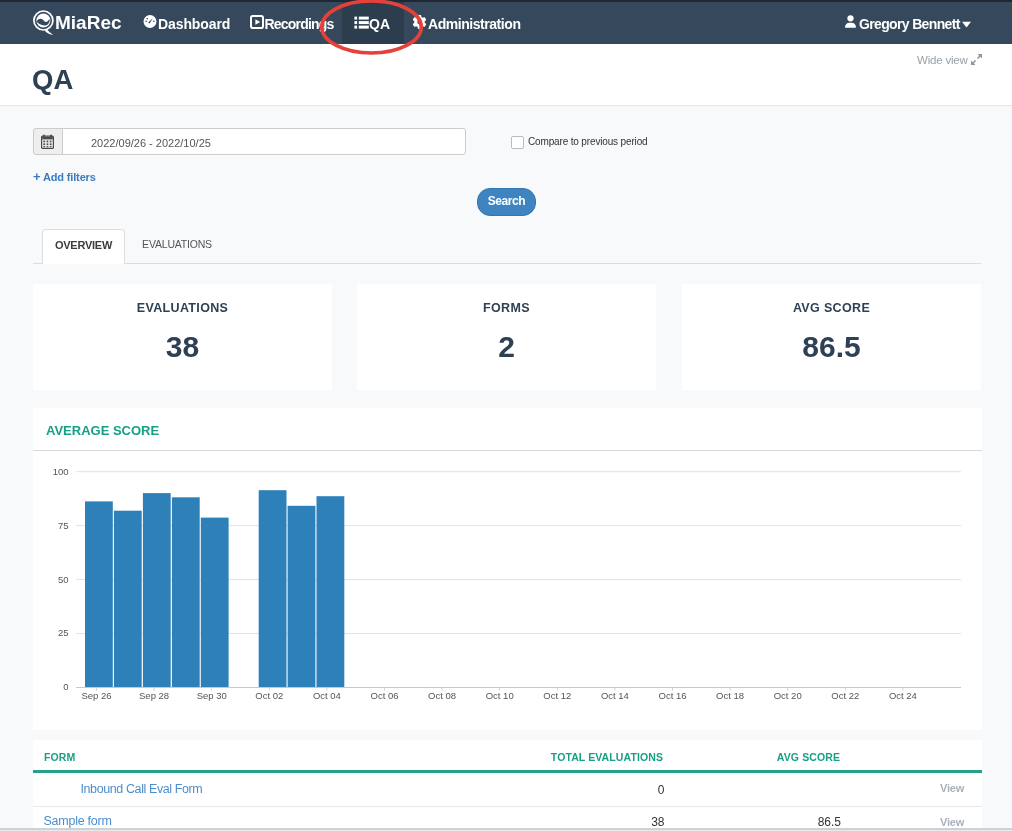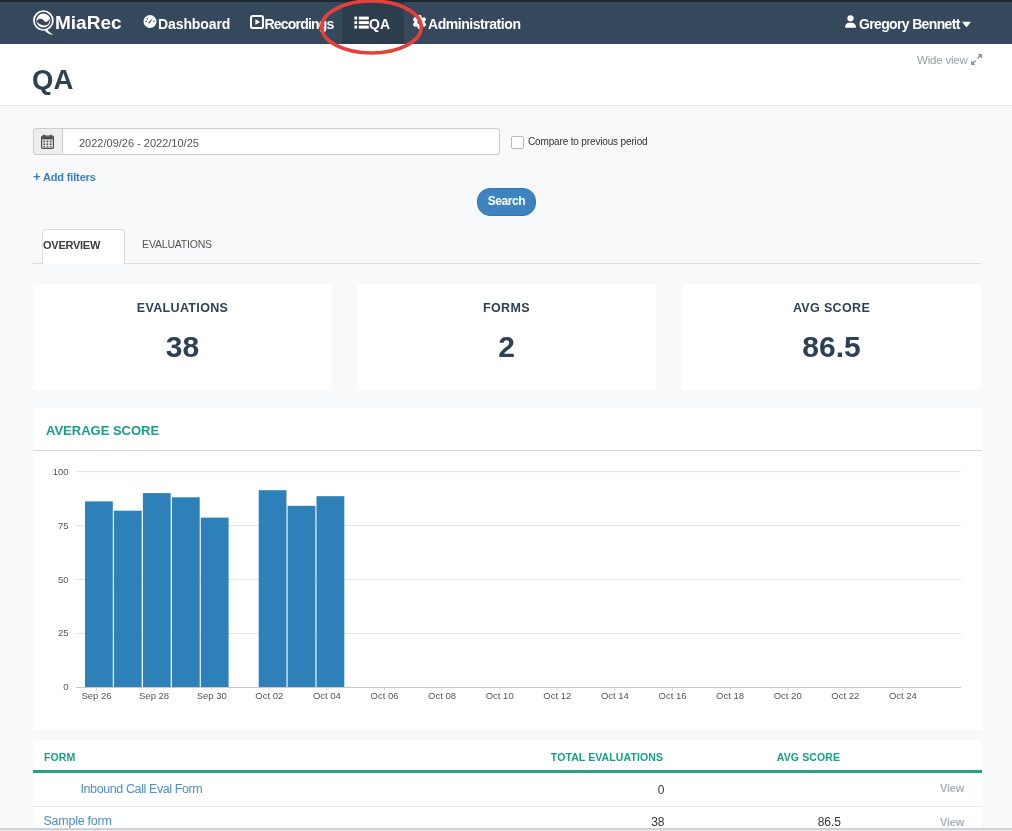--- a/index.html
+++ b/index.html
@@ -14,29 +14,29 @@
 
 #pageheader { position:absolute; left:0; top:44px; width:1012px; height:62px; background:#fff; border-bottom:1px solid #e6e6e6; }
 #pagetitle { position:absolute; left:32px; top:65.8px; font-size:27.5px; font-weight:bold; color:#2e4154; line-height:1; }
 #wideview { position:absolute; left:917px; top:54px; font-size:11.5px; color:#98a0a6; line-height:1; letter-spacing:-0.2px; }
 
 
 #content { position:absolute; left:0; top:106px; width:1012px; height:725px; background:#f8f9fa; }
 
 
 #dateaddon { position:absolute; left:33px; top:128px; width:30px; height:27px; background:#eee; border:1px solid #ccc; border-radius:3px 0 0 3px; }
-#dateinput { position:absolute; left:62px; top:128px; width:438px; height:27px; background:#fff; border:1px solid #ccc; border-radius:0 3px 3px 0; font-size:11px; color:#555; line-height:28px; padding-left:16px; }
+#dateinput { position:absolute; left:62px; top:128px; width:404px; height:27px; background:#fff; border:1px solid #ccc; border-radius:0 3px 3px 0; font-size:11px; color:#555; line-height:28px; padding-left:28px; }
 #cb { position:absolute; left:511px; top:136px; width:13px; height:13px; background:#fff; border:1px solid #b7bcc0; border-radius:2px; }
 #cblabel { position:absolute; left:528px; top:137px; font-size:10px; letter-spacing:-0.15px; color:#333; line-height:1; }
 #addfilters { position:absolute; left:33px; top:170px; font-size:11px; font-weight:bold; letter-spacing:-0.15px; color:#3a7cc0; line-height:1; }
 #searchbtn { position:absolute; left:477px; top:188px; width:59px; height:28px; background:#3d84c1; border:1px solid #3276b1; border-radius:13px; color:#fff; font-size:12px; font-weight:bold; letter-spacing:-0.4px; text-align:center; line-height:25px; }
 
 
 #tabline { position:absolute; left:33px; top:263px; width:948px; height:1px; background:#ddd; }
-#tab-active { position:absolute; left:42px; top:229px; width:83px; height:35px; background:#fff; border:1px solid #ddd; border-bottom:none; border-radius:4px 4px 0 0; text-align:left; line-height:31px; font-size:11px; font-weight:bold; letter-spacing:-0.25px; color:#3c3c3c; }
+#tab-active { position:absolute; left:42px; top:229px; width:83px; height:35px; background:#fff; border:1px solid #ddd; border-bottom:none; border-radius:4px 4px 0 0; text-align:center; line-height:31px; font-size:11px; font-weight:bold; letter-spacing:-0.25px; color:#3c3c3c; }
 #tab-eval { position:absolute; left:125px; top:229px; width:104px; height:35px; text-align:center; line-height:31px; font-size:10.5px; letter-spacing:-0.2px; color:#555; }
 
 
 .card { position:absolute; top:284px; width:299px; height:106px; background:#fff; }
 .cardlabel { position:absolute; top:17.5px; left:0; width:100%; text-align:center; font-size:12.5px; font-weight:bold; letter-spacing:0.35px; color:#2e4154; line-height:1; }
 .cardnum { position:absolute; top:47.5px; left:0; width:100%; text-align:center; font-size:30px; font-weight:bold; color:#2e4154; line-height:1; }
 
 
 #chartpanel { position:absolute; left:33px; top:408px; width:949px; height:322px; background:#fff; }
 #chartheading { position:absolute; left:13px; top:15.5px; font-size:13px; font-weight:bold; color:#16a085; line-height:1; }

